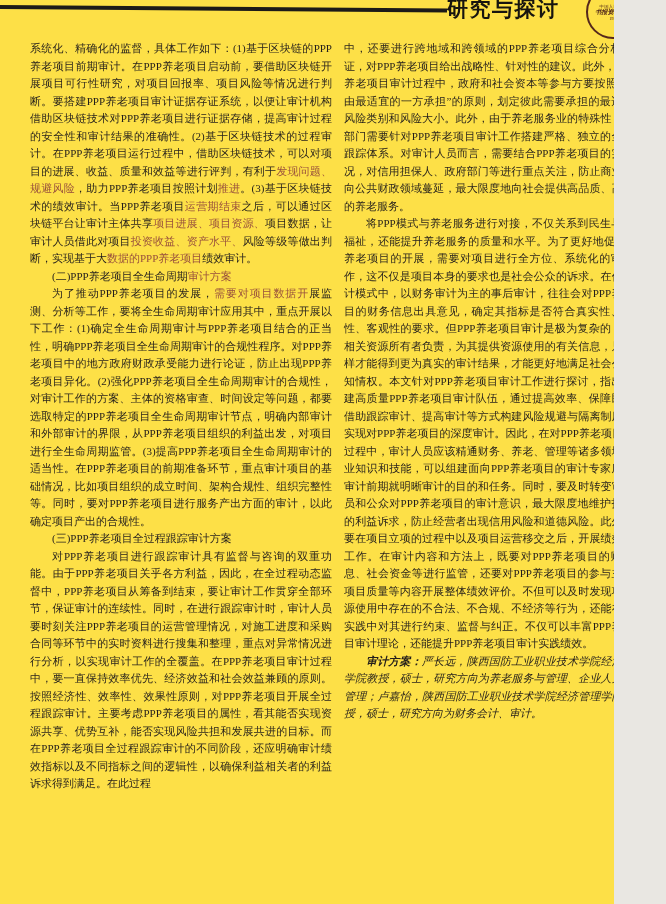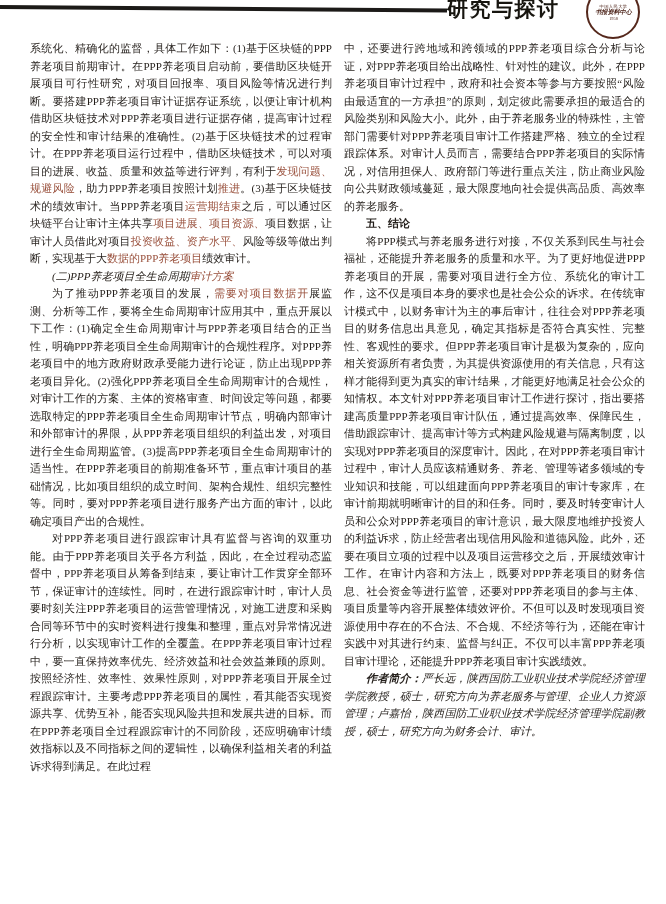--- a/index.html
+++ b/index.html
@@ -2,22 +2,22 @@
 <html><head>
 <meta charset="utf-8">
 <style>
   html,body{margin:0;padding:0;}
   body{
     width:666px;height:904px;overflow:hidden;
     background:#e9e7e2;
     font-family:"Liberation Serif","DejaVu Serif",serif;
   }
   .page{
-    position:relative;width:666px;height:904px;overflow:hidden;
-    background:#ffffff;
+    position:relative;width:614px;height:904px;overflow:hidden;
+    background:#fde047;
     color:#24201c;
   }
   
   .header-rule{
     position:absolute;left:0;top:5px;width:447px;height:3.5px;
     background:#1c1a18;transform:rotate(0.45deg);transform-origin:left center;
   }
   .header-title{
     position:absolute;left:447px;top:-5px;width:122px;
     font-family:"Liberation Sans","DejaVu Sans",sans-serif;
@@ -43,21 +43,21 @@
   .col{
     position:absolute;top:40px;
     font-size:11px;line-height:17.5px;
     text-align:justify;text-justify:inter-character;
     color:#241f1b;
   }
   #col-left{left:30px;width:302px;}
   #col-right{left:344px;width:301px;}
   .para{margin:0;text-indent:2em;}
   .para.flush{text-indent:0;}
-  .para.subheading{font-style:italic;color:#2a241f;}
+  .para.subheading{color:#2a241f;}
   .para.section-heading{font-weight:bold;}
   .para.note{font-style:italic;}
   .em-red{color:#99503c;}
   .em-bold{font-weight:bold;}
 </style>
 </head>
 <body>
 
 <div class="page">
 
@@ -70,22 +70,22 @@
         <div class="stamp-l2">书报资料中心</div>
         <div class="stamp-l3">1958</div>
       </div>
     </div>
   </div>
 
   <div id="col-left" class="col">
       <p class="para flush"><span>系统化、精确化的监督，具体工作如下：(1)基于区块链的PPP养老项目前期审计。在PPP养老项目启动前，要借助区块链开展项目可行性研究，对项目回报率、项目风险等情况进行判断。要搭建PPP养老项目审计证据存证系统，以便让审计机构借助区块链技术对PPP养老项目进行证据存储，提高审计过程的安全性和审计结果的准确性。(2)基于区块链技术的过程审计。在PPP养老项目运行过程中，借助区块链技术，可以对项目的进展、收益、质量和效益等进行评判，有利于</span><span class="em-red">发现问题、规避风险</span><span>，助力PPP养老项目按照计划</span><span class="em-red">推进</span><span>。(3)基于区块链技术的绩效审计。当PPP养老项目</span><span class="em-red">运营期结束</span><span>之后，可以通过区块链平台让审计主体共享</span><span class="em-red">项目进展、项目资源、</span><span>项目数据，让审计人员借此对项目</span><span class="em-red">投资收益、资产水平、</span><span>风险等级等做出判断，实现基于大</span><span class="em-red">数据的PPP养老项目</span><span>绩效审计。</span></p>
       <p class="para subheading"><span>(二)PPP养老项目全生命周期</span><span class="em-red">审计方案</span></p>
       <p class="para body"><span>为了推动PPP养老项目的发展，</span><span class="em-red">需要对项目数据开</span><span>展监测、分析等工作，要将全生命周期审计应用其中，重点开展以下工作：(1)确定全生命周期审计与PPP养老项目结合的正当性，明确PPP养老项目全生命周期审计的合规性程序。对PPP养老项目中的地方政府财政承受能力进行论证，防止出现PPP养老项目异化。(2)强化PPP养老项目全生命周期审计的合规性，对审计工作的方案、主体的资格审查、时间设定等问题，都要选取特定的PPP养老项目全生命周期审计节点，明确内部审计和外部审计的界限，从PPP养老项目组织的利益出发，对项目进行全生命周期监管。(3)提高PPP养老项目全生命周期审计的适当性。在PPP养老项目的前期准备环节，重点审计项目的基础情况，比如项目组织的成立时间、架构合规性、组织完整性等。同时，要对PPP养老项目进行服务产出方面的审计，以此确定项目产出的合规性。</span></p>
+      <p class="para subheading"><span>(三)PPP养老项目全过程跟踪审计方案</span></p>
       <p class="para body"><span>对PPP养老项目进行跟踪审计具有监督与咨询的双重功能。由于PPP养老项目关乎各方利益，因此，在全过程动态监督中，PPP养老项目从筹备到结束，要让审计工作贯穿全部环节，保证审计的连续性。同时，在进行跟踪审计时，审计人员要时刻关注PPP养老项目的运营管理情况，对施工进度和采购合同等环节中的实时资料进行搜集和整理，重点对异常情况进行分析，以实现审计工作的全覆盖。在PPP养老项目审计过程中，要一直保持效率优先、经济效益和社会效益兼顾的原则。按照经济性、效率性、效果性原则，对PPP养老项目开展全过程跟踪审计。主要考虑PPP养老项目的属性，看其能否实现资源共享、优势互补，能否实现风险共担和发展共进的目标。而在PPP养老项目全过程跟踪审计的不同阶段，还应明确审计绩效指标以及不同指标之间的逻辑性，以确保利益相关者的利益诉求得到满足。在此过程</span></p>
     </div>
   <div id="col-right" class="col">
       <p class="para flush"><span>中，还要进行跨地域和跨领域的PPP养老项目综合分析与论证，对PPP养老项目给出战略性、针对性的建议。此外，在PPP养老项目审计过程中，政府和社会资本等参与方要按照“风险由最适宜的一方承担”的原则，划定彼此需要承担的最适合的风险类别和风险大小。此外，由于养老服务业的特殊性，主管部门需要针对PPP养老项目审计工作搭建严格、独立的全过程跟踪体系。对审计人员而言，需要结合PPP养老项目的实际情况，对信用担保人、政府部门等进行重点关注，防止商业风险向公共财政领域蔓延，最大限度地向社会提供高品质、高效率的养老服务。</span></p>
-      <p class="para section-heading"><span>五、结论</span></p>
       <p class="para body"><span>将PPP模式与养老服务进行对接，不仅关系到民生与社会福祉，还能提升养老服务的质量和水平。为了更好地促进PPP养老项目的开展，需要对项目进行全方位、系统化的审计工作，这不仅是项目本身的要求也是社会公众的诉求。在传统审计模式中，以财务审计为主的事后审计，往往会对PPP养老项目的财务信息出具意见，确定其指标是否符合真实性、完整性、客观性的要求。但PPP养老项目审计是极为复杂的，应向相关资源所有者负责，为其提供资源使用的有关信息，只有这样才能得到更为真实的审计结果，才能更好地满足社会公众的知情权。本文针对PPP养老项目审计工作进行探讨，指出要搭建高质量PPP养老项目审计队伍，通过提高效率、保障民生，借助跟踪审计、提高审计等方式构建风险规避与隔离制度，以实现对PPP养老项目的深度审计。因此，在对PPP养老项目审计过程中，审计人员应该精通财务、养老、管理等诸多领域的专业知识和技能，可以组建面向PPP养老项目的审计专家库，在审计前期就明晰审计的目的和任务。同时，要及时转变审计人员和公众对PPP养老项目的审计意识，最大限度地维护投资人的利益诉求，防止经营者出现信用风险和道德风险。此外，还要在项目立项的过程中以及项目运营移交之后，开展绩效审计工作。在审计内容和方法上，既要对PPP养老项目的财务信息、社会资金等进行监管，还要对PPP养老项目的参与主体、项目质量等内容开展整体绩效评价。不但可以及时发现项目资源使用中存在的不合法、不合规、不经济等行为，还能在审计实践中对其进行约束、监督与纠正。不仅可以丰富PPP养老项目审计理论，还能提升PPP养老项目审计实践绩效。</span></p>
-      <p class="para note"><span class="em-bold">作者简介：</span><span>严长远，陕西国防工业职业技术学院经济管理学院教授，硕士，研究方向为养老服务与管理、企业人力资源管理；卢嘉怡，陕西国防工业职业技术学院经济管理学院副教授，硕士，研究方向为财务会计、审计。</span></p>
+      <p class="para note"><span class="em-bold">审计方案：</span><span>严长远，陕西国防工业职业技术学院经济管理学院教授，硕士，研究方向为养老服务与管理、企业人力资源管理；卢嘉怡，陕西国防工业职业技术学院经济管理学院副教授，硕士，研究方向为财务会计、审计。</span></p>
     </div>
 
 </div>
 
 </body></html>

